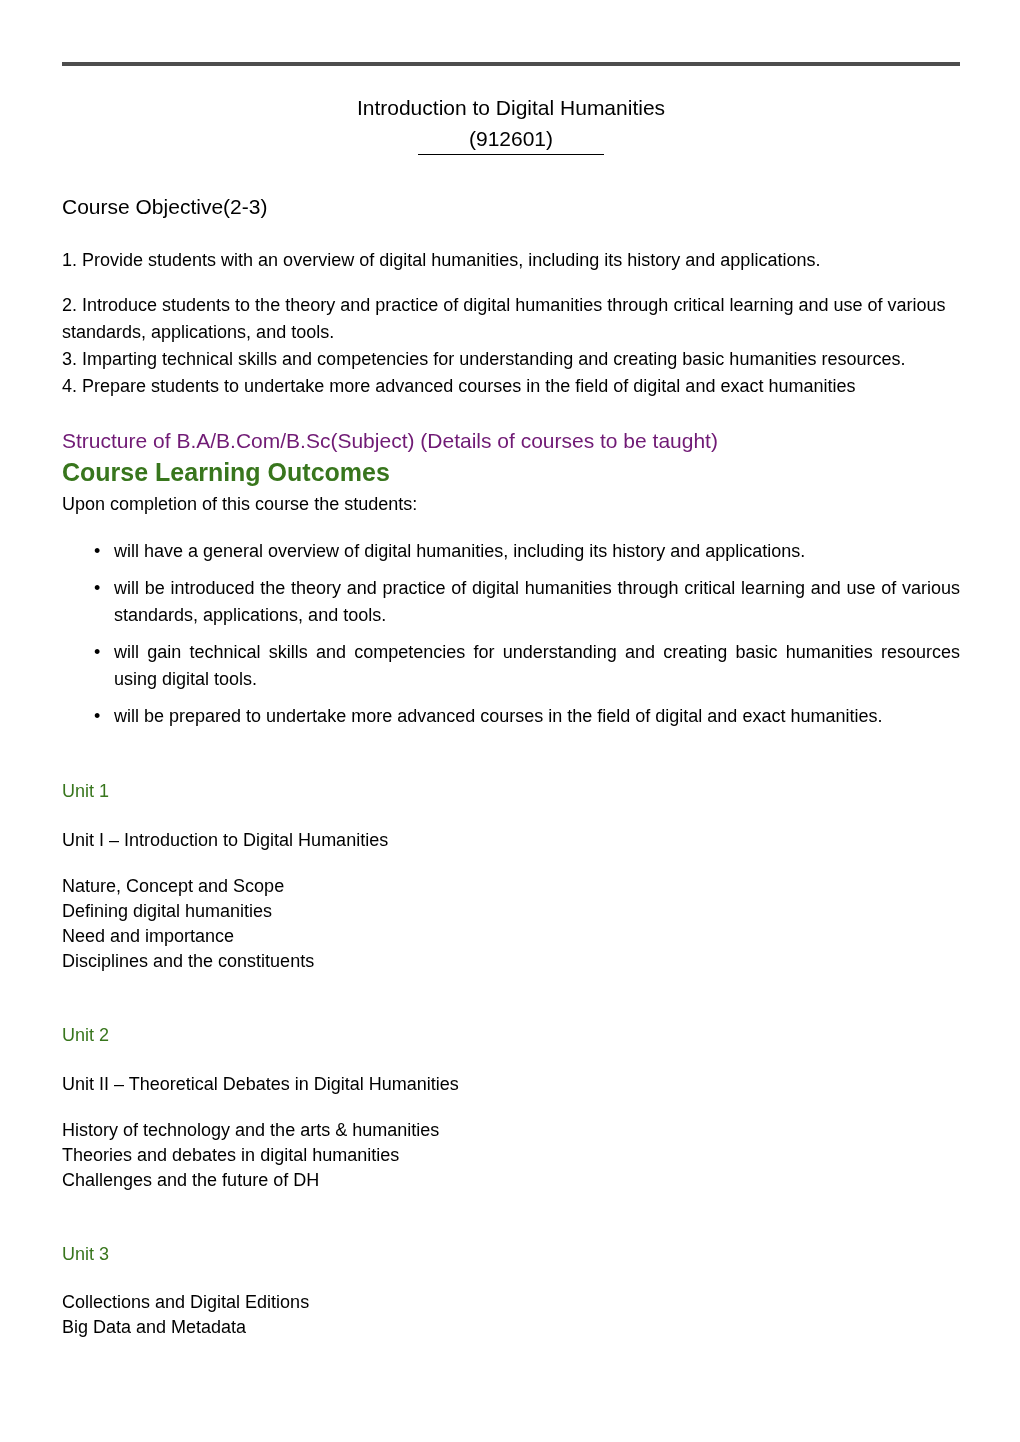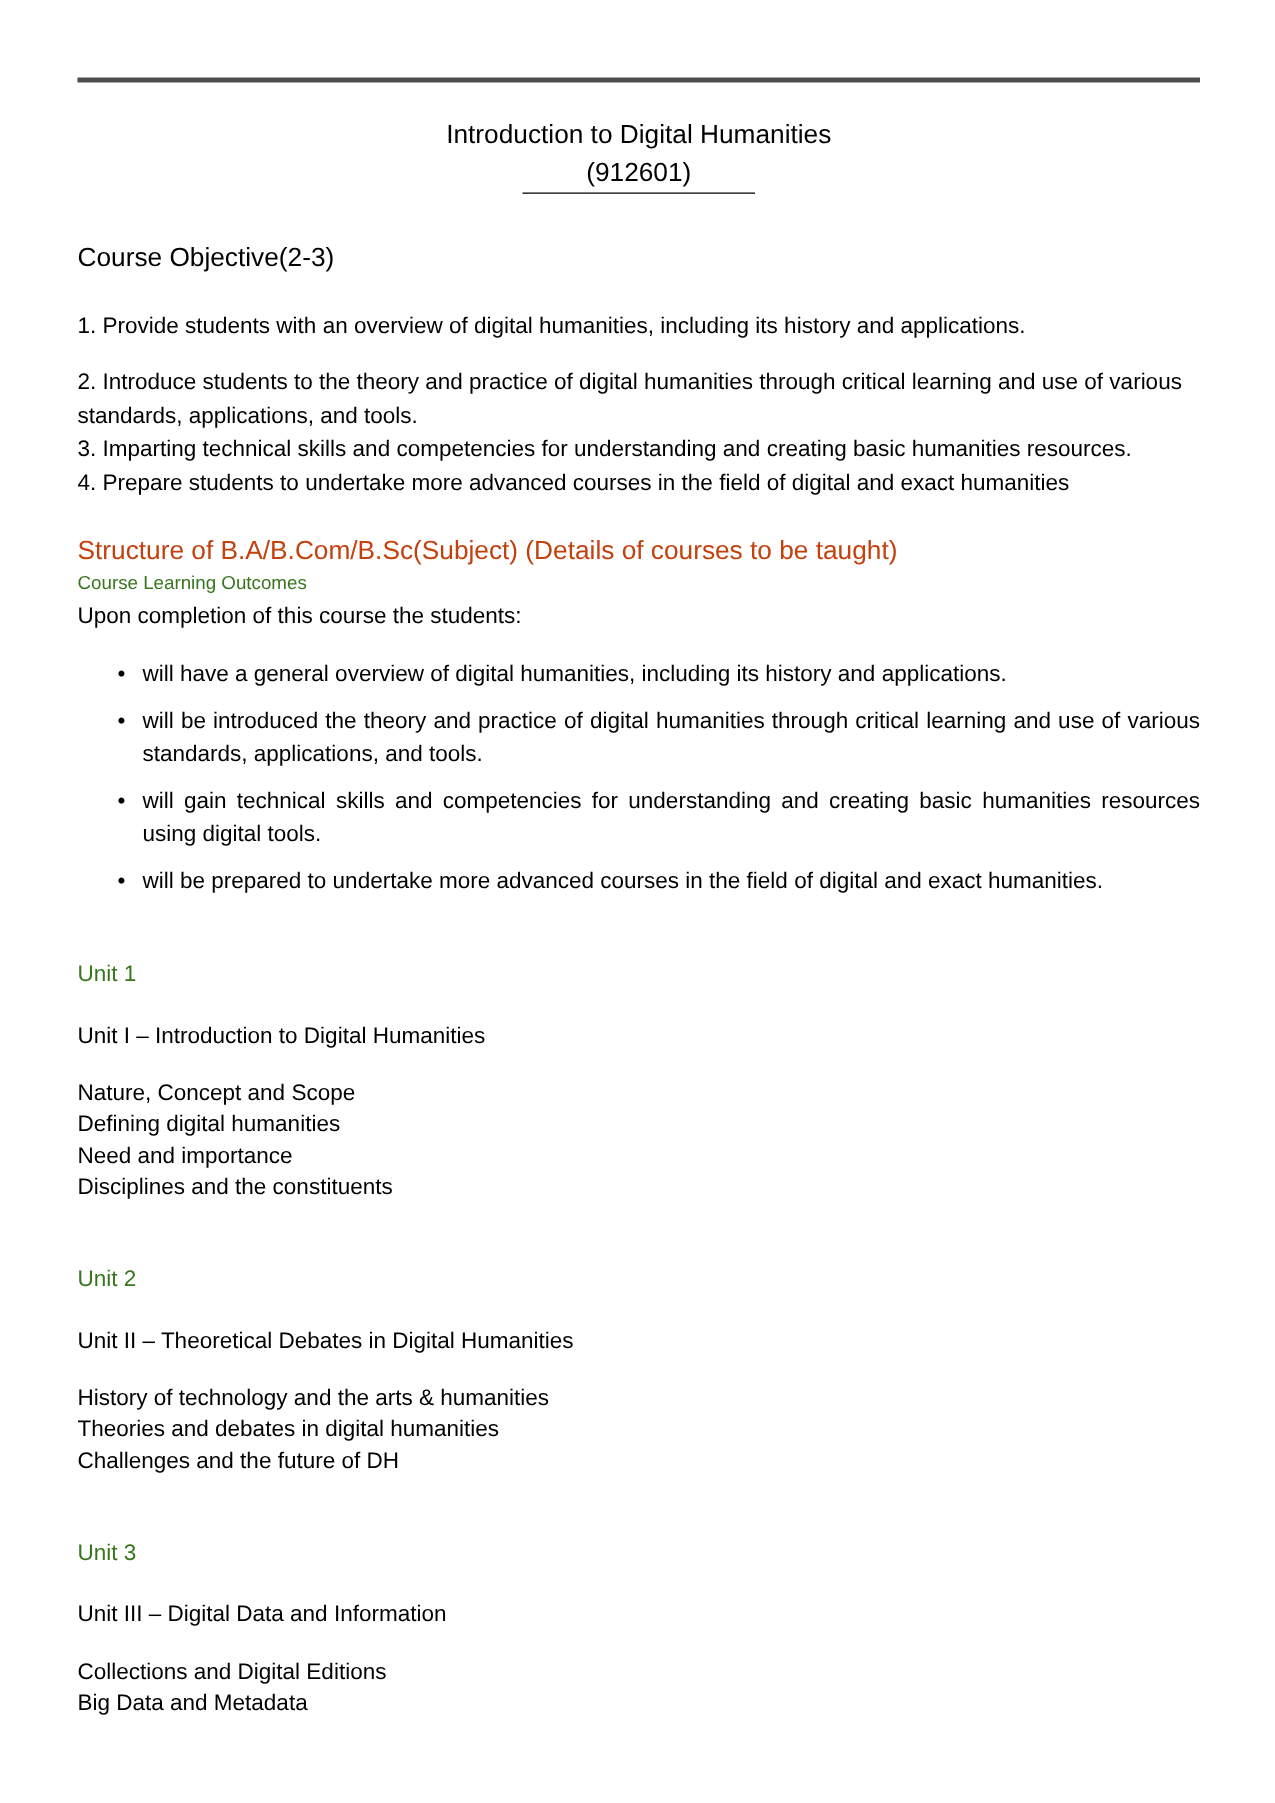--- a/index.html
+++ b/index.html
@@ -34,42 +34,42 @@
     border-bottom: 1px solid #000000;
   }
   .h-green-lg {
     color: #000000;
     font-size: 21px;
     font-weight: 400;
     margin: 0 0 28px 0;
   }
   .h-green-md {
     color: #38761d;
-    font-size: 15px;
-    font-weight: 400;
+    font-size: 25px;
+    font-weight: 700;
     margin: 2px 0 4px 0;
   }
   .h-green-sm {
     color: #38761d;
     font-size: 18px;
     font-weight: 400;
     margin: 4px 0 22px 0;
   }
   .body-text {
     font-size: 18px;
     line-height: 27px;
   }
   p.para {
     margin: 0 0 0 0;
   }
   p.para-gap {
     margin-bottom: 18px;
   }
   .structure-heading {
-    color: #c2410c;
+    color: #701a75;
     font-size: 21px;
     font-weight: 400;
     margin: 26px 0 0 0;
     line-height: 30px;
   }
   .outcomes-intro {
     margin: 2px 0 0 0;
   }
   ul.outcomes {
     list-style: none;
@@ -159,20 +159,19 @@
     <p class="para unit-title">Unit II – Theoretical Debates in Digital Humanities</p>
     <div class="unit-lines">
       <p class="unit-line">History of technology and the arts &amp; humanities</p>
       <p class="unit-line">Theories and debates in digital humanities</p>
       <p class="unit-line">Challenges and the future of DH</p>
     </div>
   </div>
 
   <div class="unit-block body-text">
     <h3 class="h-green-sm">Unit 3</h3>
-    <p class="para unit-title">Unit III – Digital Data and Information</p>
     <div class="unit-lines">
       <p class="unit-line">Collections and Digital Editions</p>
       <p class="unit-line">Big Data and Metadata</p>
     </div>
   </div>
 
 </div>
 
 </body></html>

